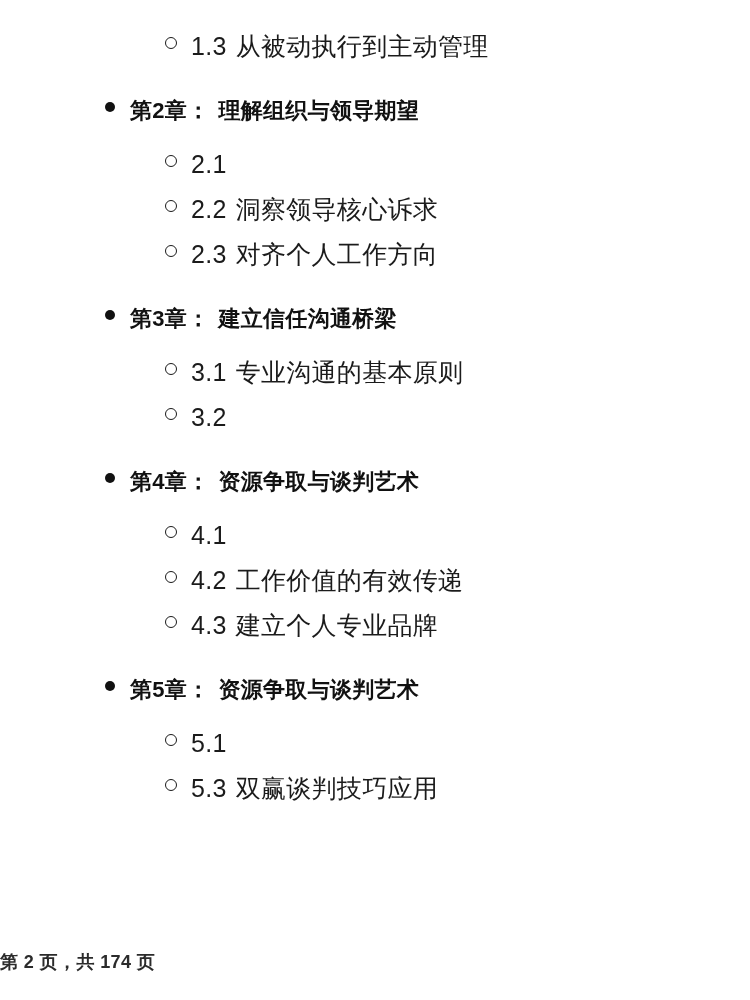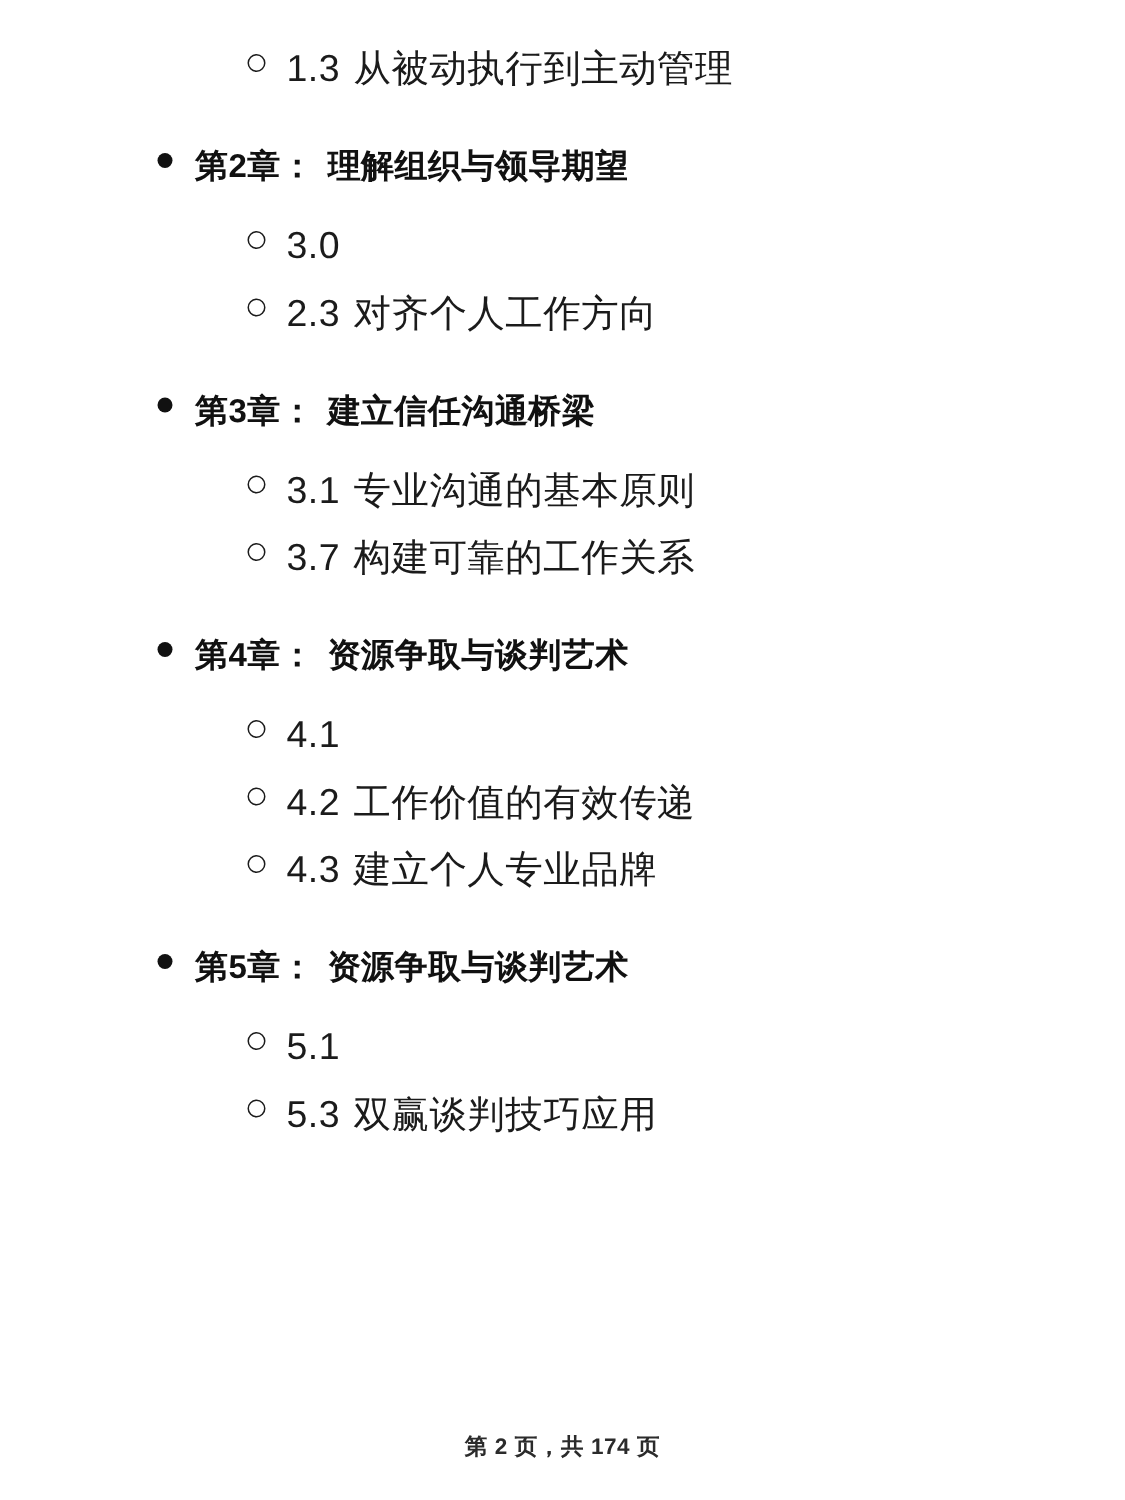--- a/index.html
+++ b/index.html
@@ -81,22 +81,22 @@
     margin-right: 9px;
   }
   .gap-after-group {
     height: 13px;
   }
   .footer {
     position: absolute;
     left: 0;
     right: 0;
     bottom: 26px;
-    text-align: center;
-    font-size: 15px;
+    text-align: left;
+    font-size: 18px;
     font-weight: 700;
     color: #2b2b2b;
     letter-spacing: 0.4px;
   }
 </style>
 </head>
 <body>
 
 <div class="page">
   <ul class="toc" id="toc-list">
@@ -106,42 +106,46 @@
         <span class="label">从被动执行到主动管理</span>
       </li>
       <li class="gap-after-group"></li>
       <li class="item-l1">
         <span class="marker"></span>
         <span class="label num">第2章：</span>
         <span class="label">理解组织与领导期望</span>
       </li>
       <li class="item-l2">
         <span class="marker"></span>
-        <span class="label num">3.0</span>
+        <span class="label num">2.1</span>
+      </li>
+      <li class="item-l2">
+        <span class="marker"></span>
+        <span class="label num">2.2</span>
+        <span class="label">洞察领导核心诉求</span>
       </li>
       <li class="item-l2">
         <span class="marker"></span>
         <span class="label num">2.3</span>
         <span class="label">对齐个人工作方向</span>
       </li>
       <li class="gap-after-group"></li>
       <li class="item-l1">
         <span class="marker"></span>
         <span class="label num">第3章：</span>
         <span class="label">建立信任沟通桥梁</span>
       </li>
       <li class="item-l2">
         <span class="marker"></span>
         <span class="label num">3.1</span>
         <span class="label">专业沟通的基本原则</span>
       </li>
       <li class="item-l2">
         <span class="marker"></span>
-        <span class="label num">3.7</span>
-        <span class="label">构建可靠的工作关系</span>
+        <span class="label num">3.2</span>
       </li>
       <li class="gap-after-group"></li>
       <li class="item-l1">
         <span class="marker"></span>
         <span class="label num">第4章：</span>
         <span class="label">资源争取与谈判艺术</span>
       </li>
       <li class="item-l2">
         <span class="marker"></span>
         <span class="label num">4.1</span>

